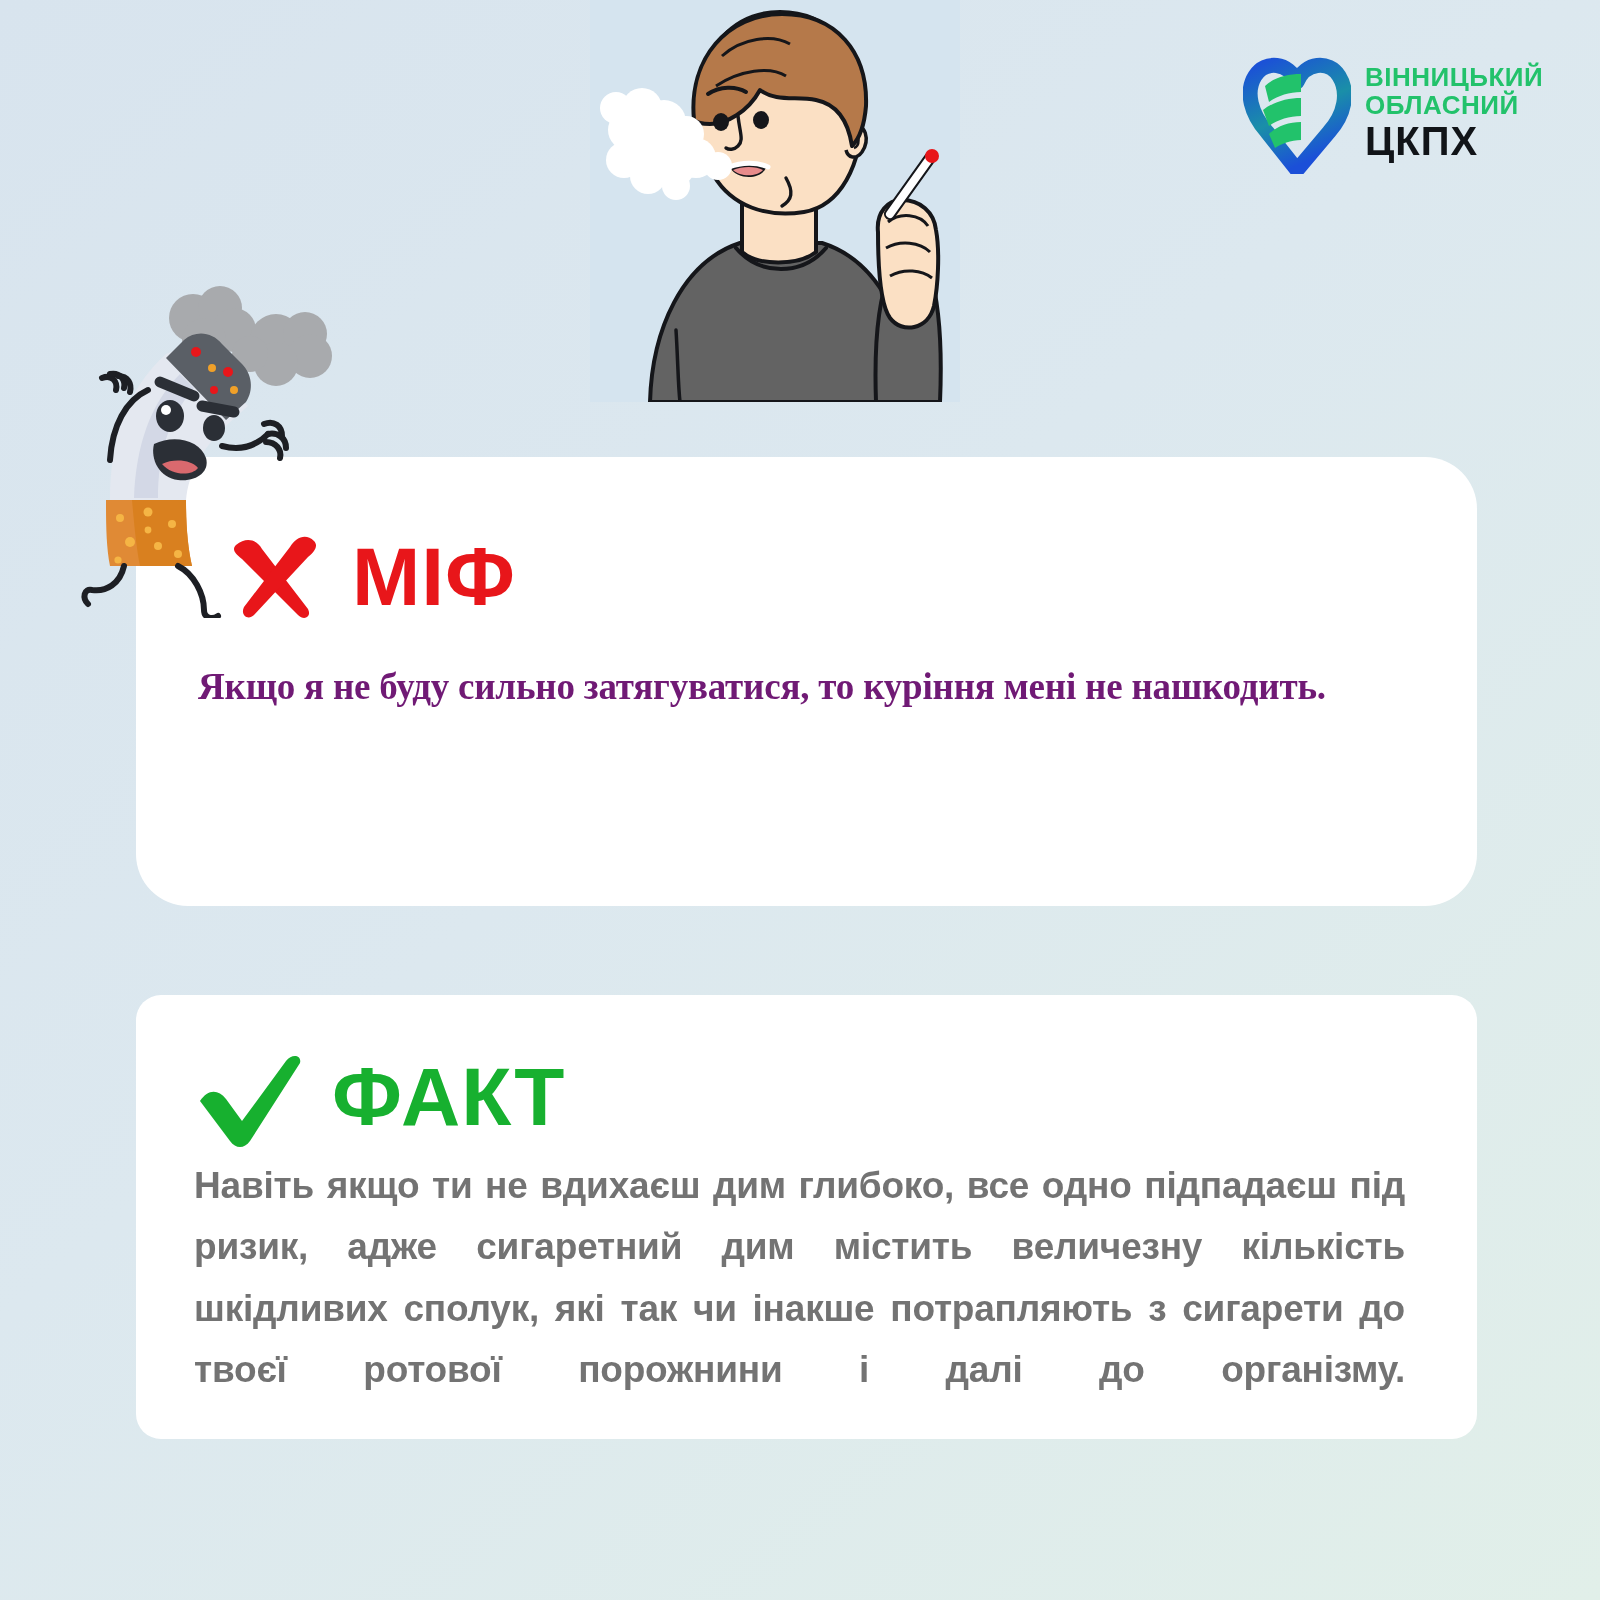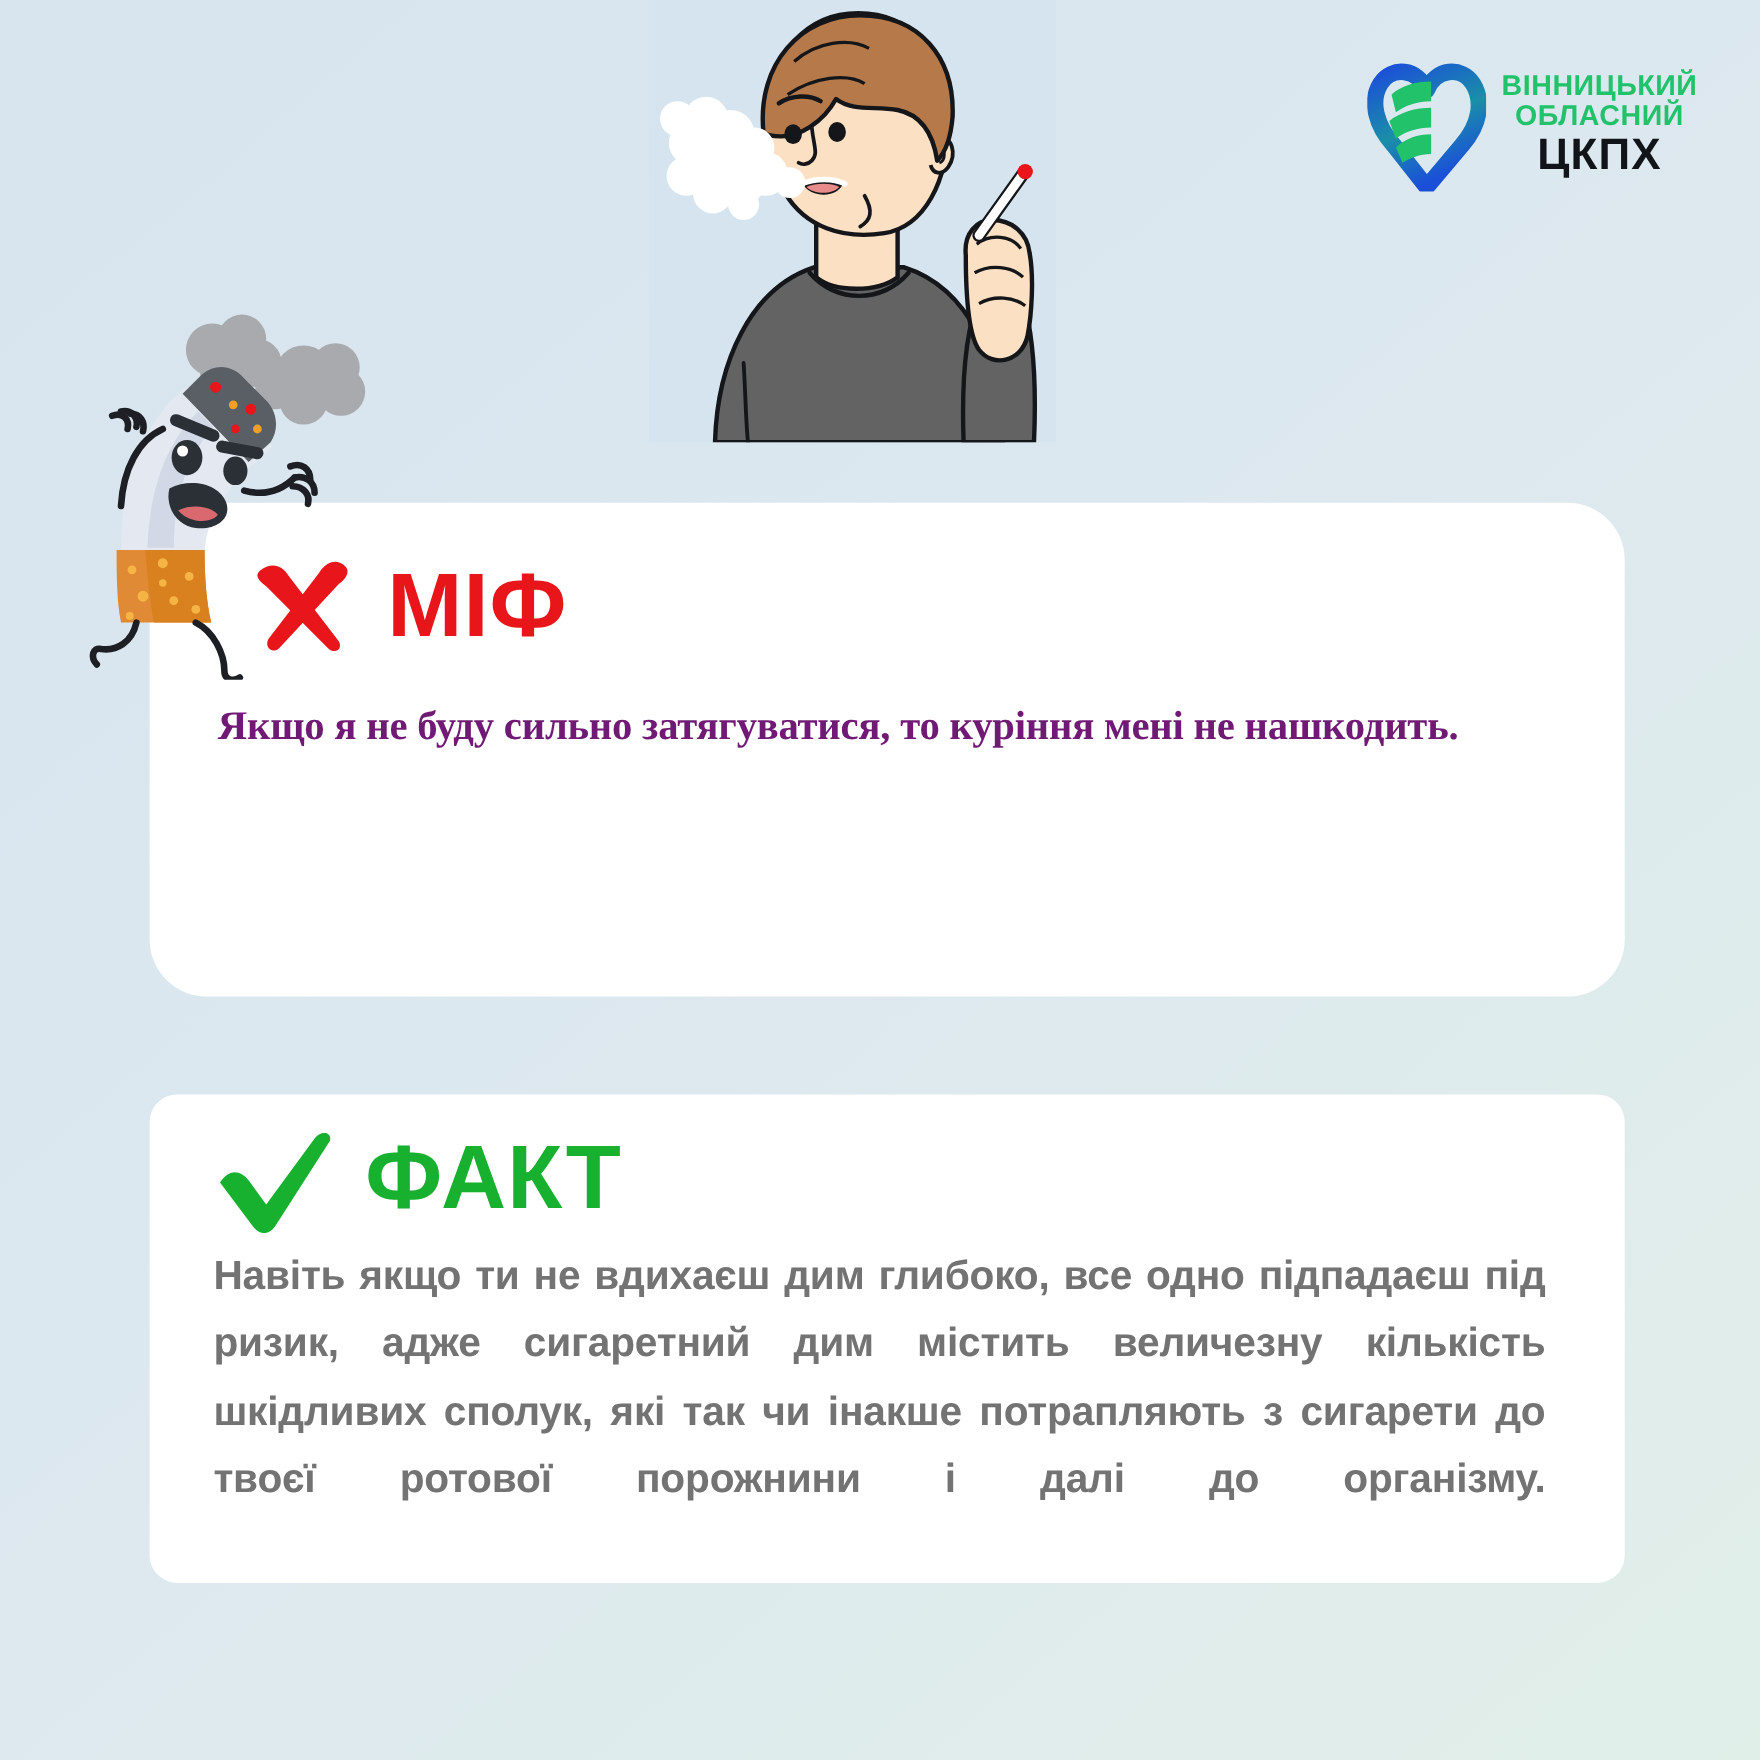--- a/index.html
+++ b/index.html
@@ -32,21 +32,21 @@
     position: absolute;
     left: 1243px;
     top: 48px;
     width: 300px;
     height: 130px;
     display: flex;
     align-items: center;
     gap: 14px;
   }
   .logo-mark { width: 108px; height: 122px; flex: 0 0 auto; }
-  .logo-text { display: flex; flex-direction: column; justify-content: center; align-items: center; }
+  .logo-text { display: flex; flex-direction: column; justify-content: center; }
   .logo-line1, .logo-line2 {
     color: #22c26b;
     font-size: 26px;
     font-weight: bold;
     letter-spacing: 0.5px;
     line-height: 1.06;
     white-space: nowrap;
   }
   .logo-abbr {
     color: #111418;
@@ -88,20 +88,21 @@
     left: 136px;
     width: 1341px;
   }
   .card-myth { top: 457px; height: 449px; }
   .card-fact { top: 995px; height: 444px; border-radius: 25px; }
 
   .card-head {
     display: flex;
     align-items: center;
     gap: 26px;
+    margin-top: 26px;
   }
   .head-myth { padding: 42px 0 0 86px; }
   .head-fact { padding: 24px 0 0 58px; }
 
   .mark-icon { flex: 0 0 auto; display: block; }
 
   .head-label {
     font-weight: bold;
     line-height: 1;
     letter-spacing: 1px;

